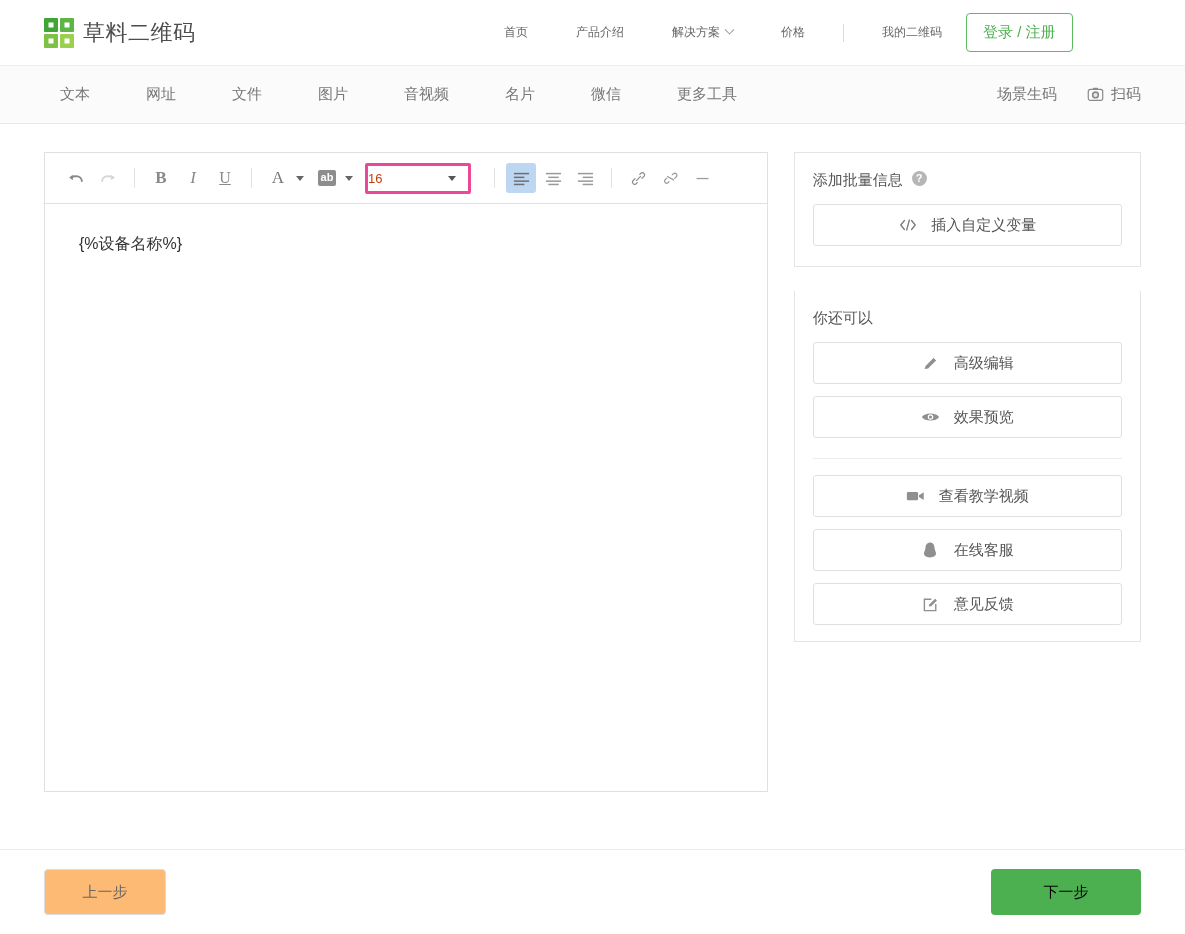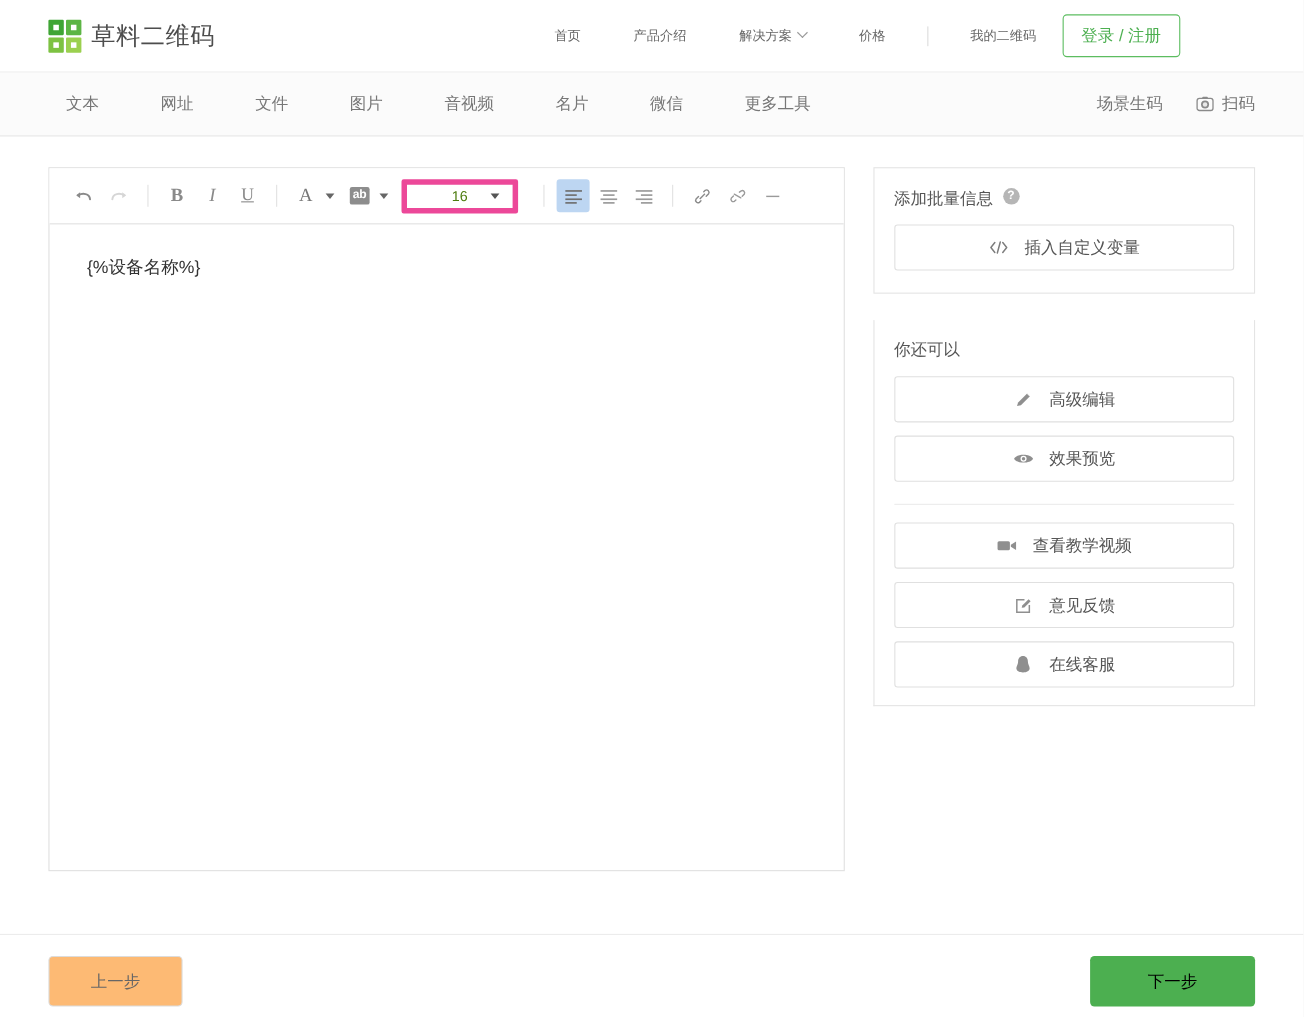--- a/index.html
+++ b/index.html
@@ -190,29 +190,28 @@
     border-left: 4px solid transparent;
     border-right: 4px solid transparent;
     border-top: 5px solid #666;
     margin-left: 1px;
     margin-right: 6px;
     cursor: pointer;
   }
   .fontsize-sel {
     width: 106px;
     height: 31px;
-    border: 5px solid #ec4899;
+    border: 3px solid #ec4899;
     border-radius: 2px;
     margin: 0 12px 0 4px;
     display: flex;
     align-items: center;
-    justify-content: center;
     position: relative;
     font-size: 13px;
-    color: #4d7c0f;
+    color: #c2410c;
     cursor: pointer;
     background:#fff;
   }
   .fontsize-sel .fs-caret {
     position: absolute;
     right: 12px;
     width: 0; height: 0;
     border-left: 4px solid transparent;
     border-right: 4px solid transparent;
     border-top: 5px solid #555;
@@ -545,36 +544,36 @@
           <svg width="19" height="14" viewBox="0 0 22 14">
             <rect x="1" y="2.5" width="13" height="9.5" rx="1.6" fill="#8f8f8f"></rect>
             <path d="M15 6 L20.5 2.8 L20.5 11.5 L15 8.3 Z" fill="#8f8f8f"></path>
           </svg>
         </span>
         <span>查看教学视频</span>
       </button>
 
       <button class="opt-btn">
         <span class="opt-ico">
+          <svg width="16" height="18" viewBox="0 0 18 20">
+            <path d="M9 1.5 C5.8 1.5 4 4 4 7 C4 10 2.2 12 2.2 14 C2.2 16.5 5 18.3 9 18.3 C13 18.3 15.8 16.5 15.8 14 C15.8 12 14 10 14 7 C14 4 12.2 1.5 9 1.5 Z" fill="#8f8f8f"></path>
+          </svg>
+        </span>
+        <span>在线客服</span>
+      </button>
+
+      <button class="opt-btn">
+        <span class="opt-ico">
           <svg width="17" height="17" viewBox="0 0 20 20">
             <path d="M2 3 L11 3 L11 4.6 L3.6 4.6 L3.6 16.4 L15.4 16.4 L15.4 9.5 L17 9.5 L17 18 L2 18 Z" fill="#8f8f8f"></path>
             <path d="M8 12.3 L8.6 10 L15.4 3.2 L17.6 5.4 L10.8 12.2 Z" fill="#8f8f8f"></path>
           </svg>
         </span>
         <span>意见反馈</span>
       </button>
-
-      <button class="opt-btn">
-        <span class="opt-ico">
-          <svg width="16" height="18" viewBox="0 0 18 20">
-            <path d="M9 1.5 C5.8 1.5 4 4 4 7 C4 10 2.2 12 2.2 14 C2.2 16.5 5 18.3 9 18.3 C13 18.3 15.8 16.5 15.8 14 C15.8 12 14 10 14 7 C14 4 12.2 1.5 9 1.5 Z" fill="#8f8f8f"></path>
-          </svg>
-        </span>
-        <span>在线客服</span>
-      </button>
     </div>
   </div>
 </div>
 
 <div class="footer">
   <button class="btn-prev">上一步</button>
   <button class="btn-next">下一步</button>
 </div>
 
 </body></html>

